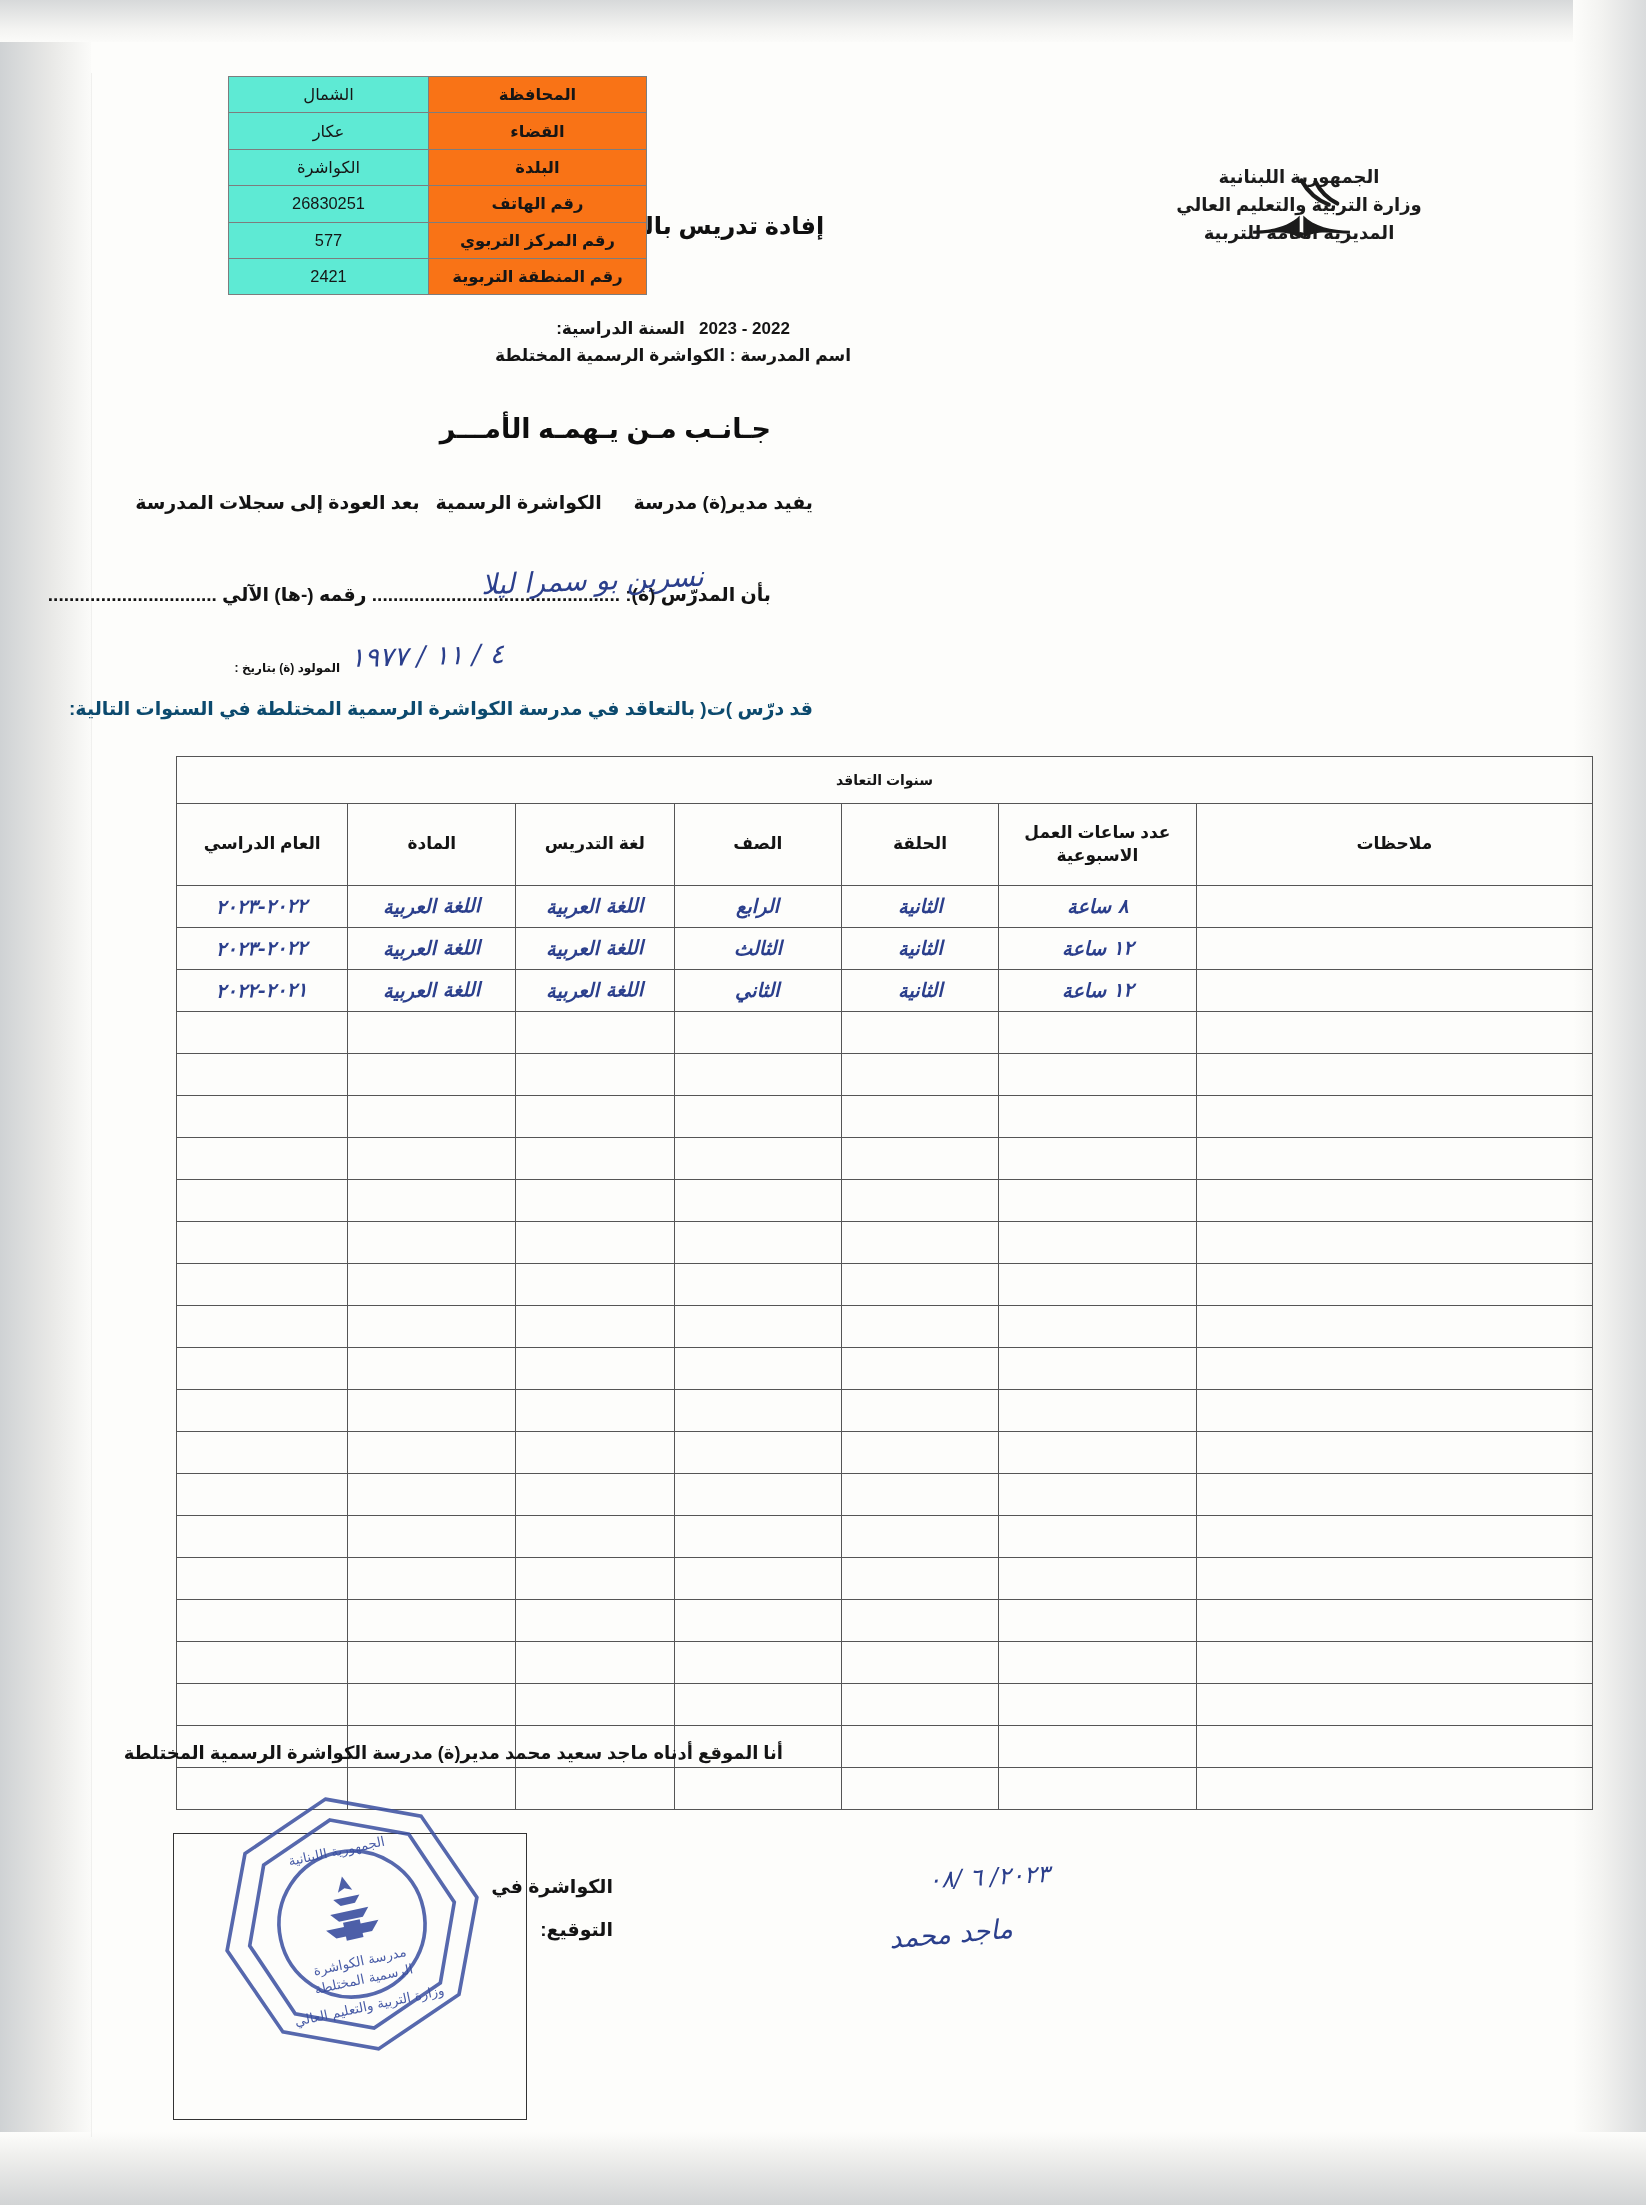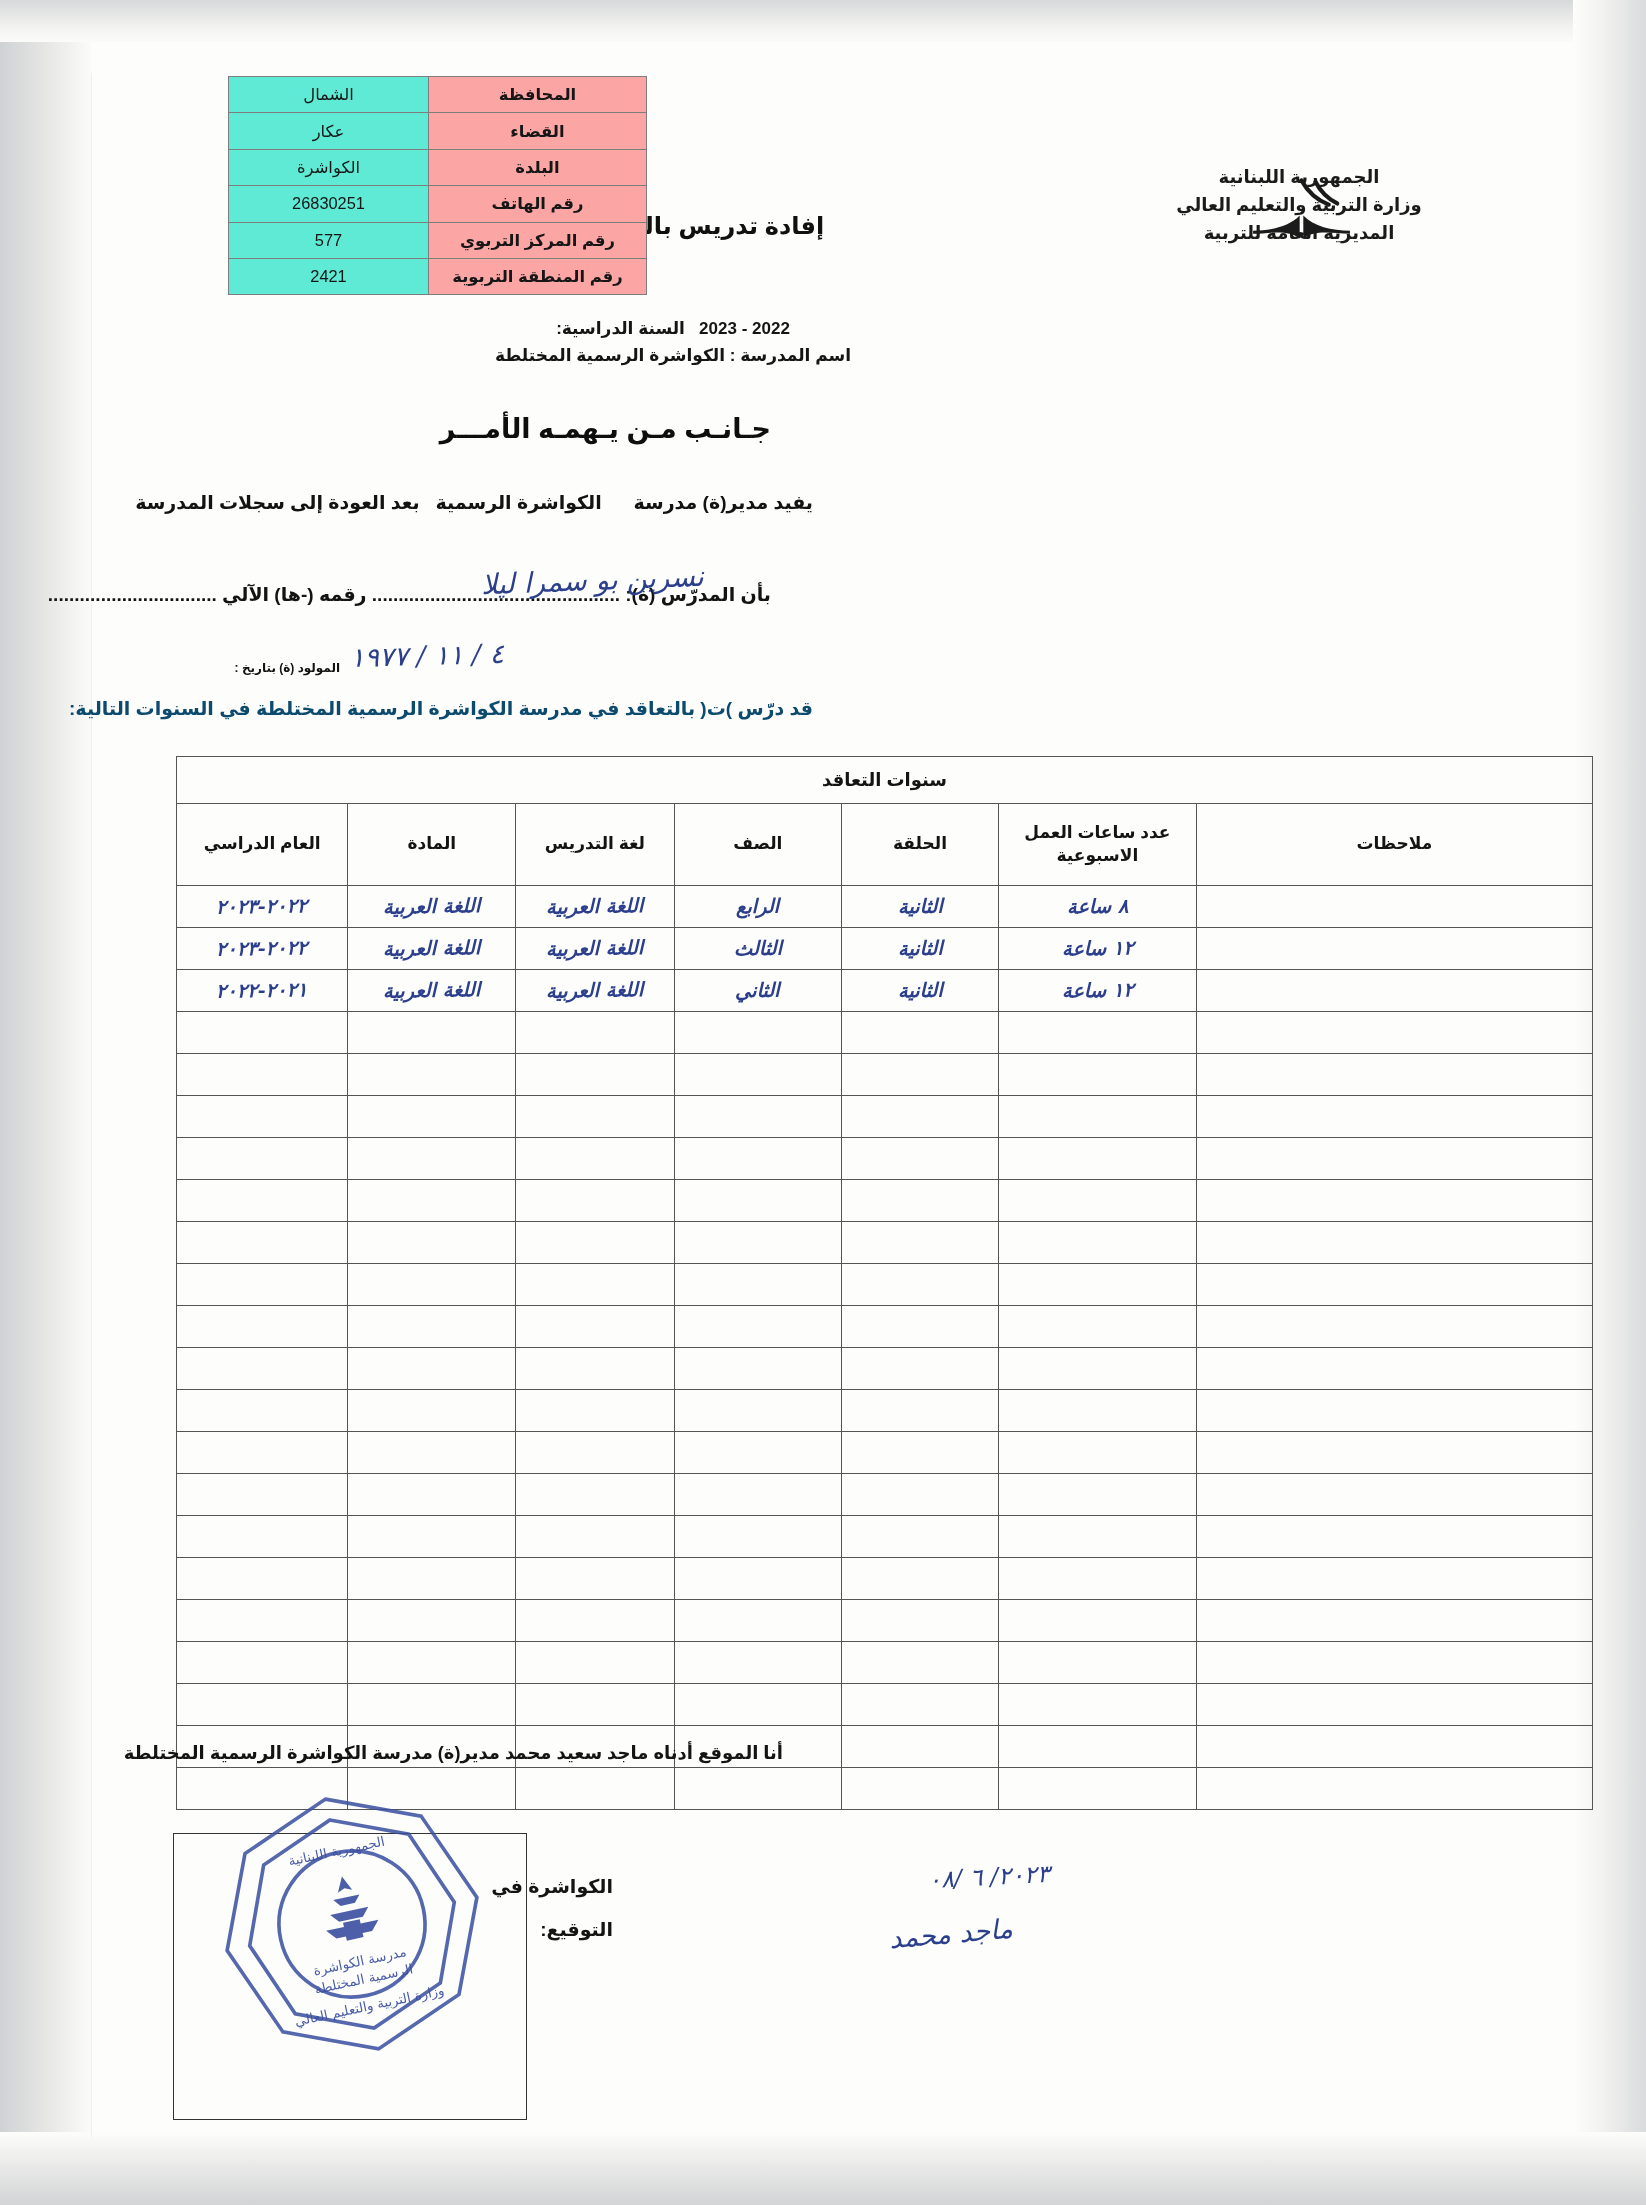--- a/index.html
+++ b/index.html
@@ -37,21 +37,21 @@
   }
 
   
   .info-table{
     position:absolute;left:149px;top:58px;border-collapse:collapse;
     font-size:16.4px;color:#161616;
   }
   .info-table td{
     border:0.6px solid #7d7d7d;padding:4.2px 8.5px;height:27px;text-align:center;font-weight:bold;
   }
-  .info-table td.label{width:200px;background:#fca5a5;}
+  .info-table td.label{width:200px;background:#f97316;}
   .info-table td.value{width:182px;background:#5eead4;font-weight:normal;}
 
   
   .to-whom{
     position:absolute;right:813px;top:395px;font-size:27px;font-weight:bold;
     letter-spacing:3.6px;color:#0e0e0e;margin-left:41px;
   }
   .line1{position:absolute;right:771px;top:473px;font-size:19px;font-weight:bold;color:#131313;white-space:nowrap;}
   .line1 .school{font-weight:bold;}
   .line2{position:absolute;right:813px;top:565px;font-size:19px;font-weight:bold;color:#131313;white-space:nowrap;margin-left:24px;}
@@ -72,21 +72,21 @@
   }
 
   
   .main-table{
     position:absolute;left:97px;top:738px;width:1417px;border-collapse:collapse;
     font-size:16.4px;color:#141414;
   }
   .main-table th,.main-table td{
     border:0.6px solid #555;text-align:center;font-weight:bold;
   }
-  .main-table .band{height:47px;font-size:18px;}
+  .main-table .band{height:47px;font-size:14px;}
   .main-table .head td{height:79px;font-size:17px;line-height:1.35;}
   .main-table .row td{height:39px;}
   .col-notes{width:425px;}
   .col-hours{width:206px;}
   .col-cycle{width:164px;}
   .col-grade{width:176px;}
   .col-lang{width:164px;}
   .col-subject{width:176px;}
   .col-year{width:176px;}
 

